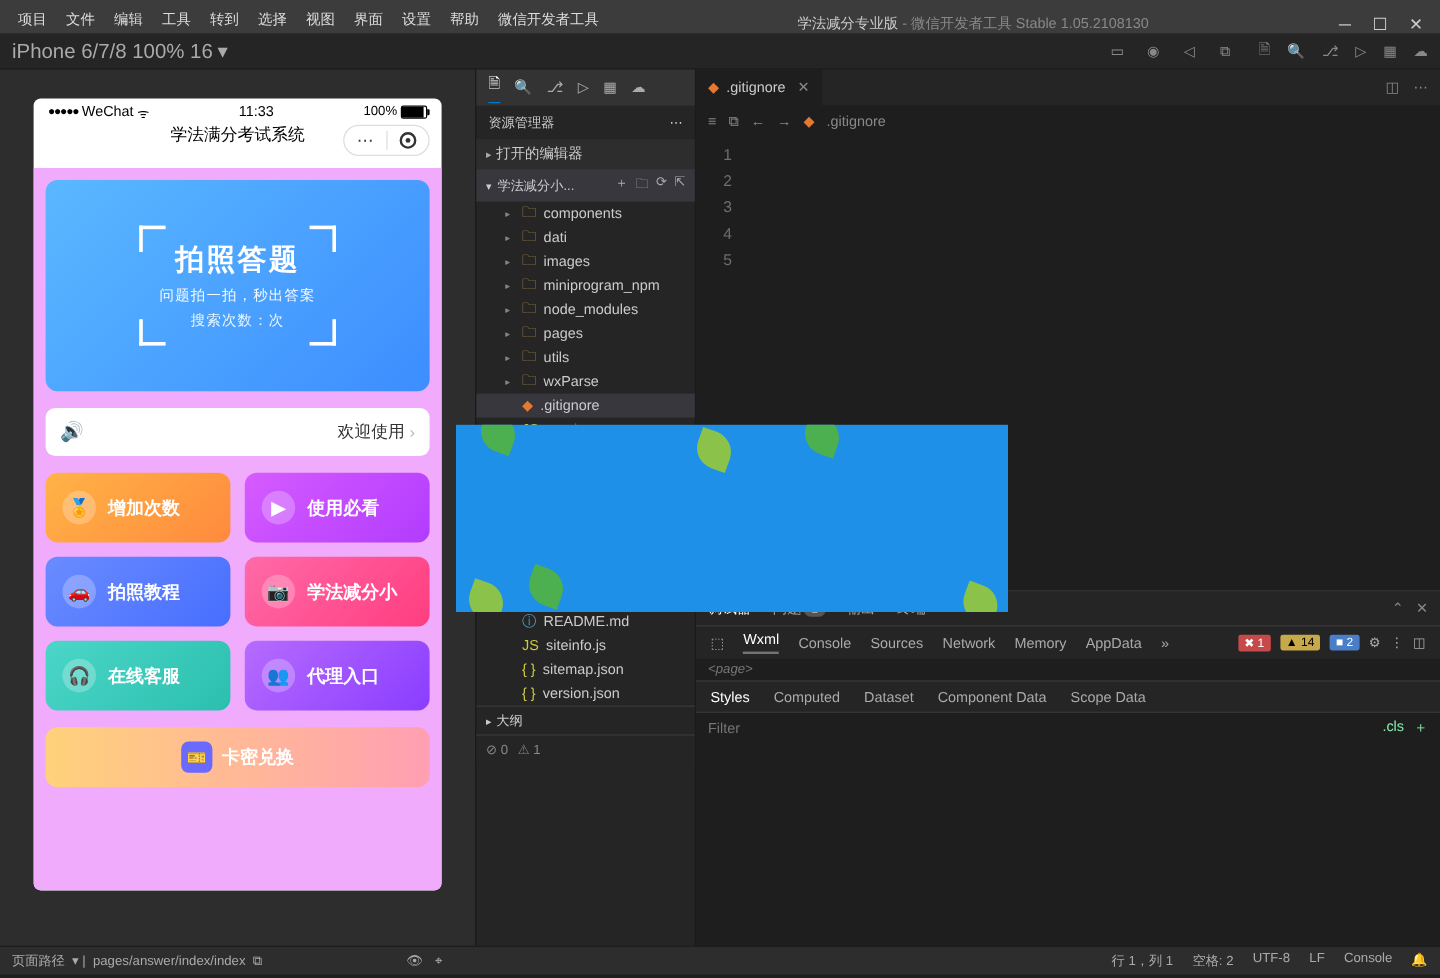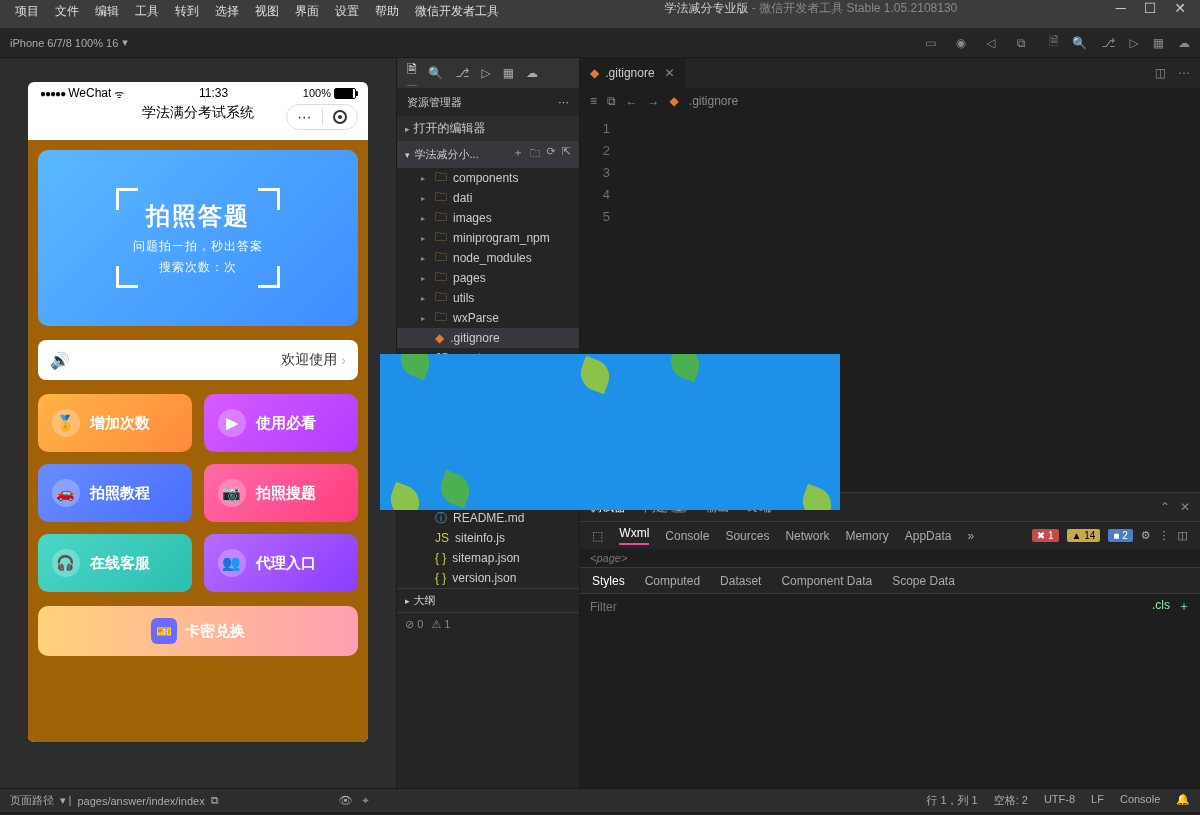--- a/index.html
+++ b/index.html
@@ -1,45 +1,45 @@
 <!DOCTYPE html>
 <html><head>
 <meta charset="utf-8">
 <style>
 * { margin:0; padding:0; box-sizing:border-box; font-family:"Microsoft YaHei","PingFang SC",sans-serif; }
 body { background:#1e1e1e; color:#ccc; width:1200px; height:815px; overflow:hidden; font-size:12px; }
-.titlebar { height:28px; background:#3c3c3c; display:flex; align-items:flex-start; padding:0 8px; color:#ddd; }
+.titlebar { height:28px; background:#3c3c3c; display:flex; align-items:flex-end; padding:0 8px; color:#ddd; }
 .menubar { display:flex; gap:2px; }
 .menubar span { padding:3px 7px; cursor:default; font-size:12px; }
 .title-center { flex:1; text-align:center; color:#888; font-size:12px; }
 .title-strong { color:#ccc; }
 .winbtns { display:flex; gap:18px; color:#ccc; font-size:14px; padding-right:6px;}
 .toolbar { height:30px; background:#252526; display:flex; align-items:center; padding:0 10px; border-bottom:1px solid #1b1b1b;}
-.device { color:#aaa; font-size:11px; display:flex; align-items:center; gap:4px;}
+.device { color:#aaa; font-size:17px; display:flex; align-items:center; gap:4px;}
 .tool-icons { display:flex; gap:14px; margin-left:auto; color:#888; align-items:center;}
 .tool-icons .ico { width:16px; text-align:center; }
 .tool-right { display:flex; gap:14px; color:#888; margin-left:20px; align-items:center;}
 .main { display:flex; height:730px; }
 .simulator { width:396px; background:#2d2d2d; display:flex; flex-direction:column; align-items:center; padding-top:24px;}
 .phone { width:340px; height:660px; background:#fff; border-radius:6px; overflow:hidden; display:flex; flex-direction:column;}
 .statusbar { height:22px; display:flex; align-items:center; justify-content:space-between; padding:0 12px; font-size:12px; color:#000; font-weight:500;}
 .statusbar .sig { display:flex; align-items:center; gap:3px;}
 .dots { letter-spacing:-1px; font-size:10px;}
 .wifi { font-size:11px;}
 .battery { display:flex; align-items:center; gap:3px; font-size:11px;}
 .batt-icon { width:22px; height:11px; border:1px solid #000; border-radius:2px; position:relative;}
 .batt-icon::after { content:""; position:absolute; right:-3px; top:2px; width:2px; height:5px; background:#000; border-radius:0 1px 1px 0;}
 .batt-fill { background:#000; height:100%; width:90%;}
 .navbar { height:36px; display:flex; justify-content:center; position:relative; font-size:14px; color:#000; font-weight:500;}
 .capsule { position:absolute; right:10px; display:flex; border:1px solid #ddd; border-radius:14px; height:26px; width:72px; align-items:center;}
 .capsule div { flex:1; text-align:center; font-size:14px; color:#333;}
 .capsule .sep { width:1px; height:16px; background:#ddd; flex:none;}
 .capsule .dot { width:14px; height:14px; border:2px solid #333; border-radius:50%; margin:auto; position:relative;}
 .capsule .dot::after{content:""; position:absolute; width:4px; height:4px; background:#333; border-radius:50%; top:3px; left:3px;}
-.content { flex:1; background:#a16207; padding:10px; overflow:hidden;}
+.content { flex:1; background:#f0abfc; padding:10px; overflow:hidden;}
 .hero { background:linear-gradient(135deg,#5ab8ff,#3d8dff); border-radius:10px; height:176px; position:relative; color:#fff; display:flex; flex-direction:column; align-items:center; justify-content:center;}
 .corner { position:absolute; width:22px; height:22px; border:3px solid #fff;}
 .corner.tl { top:38px; left:78px; border-right:none; border-bottom:none;}
 .corner.tr { top:38px; right:78px; border-left:none; border-bottom:none;}
 .corner.bl { bottom:38px; left:78px; border-right:none; border-top:none;}
 .corner.br { bottom:38px; right:78px; border-left:none; border-top:none;}
 .hero h2 { font-size:24px; font-weight:700; letter-spacing:2px;}
 .hero p { font-size:12px; margin-top:6px; opacity:.95; letter-spacing:1px;}
 .hero .sub { font-size:12px; margin-top:4px; opacity:.9;}
 .notice { background:#fff; border-radius:8px; height:40px; margin-top:14px; display:flex; align-items:center; padding:0 12px; color:#333; font-size:14px;}
@@ -88,21 +88,21 @@
 .overlay-img { position:absolute; left:-200px; top:240px; width:460px; height:156px; background:linear-gradient(#1e90e8,#1e90e8); overflow:hidden;}
 .leaf { position:absolute; width:30px; height:30px; background:#4caf50; border-radius:0 60% 0 60%; transform:rotate(20deg);}
 .leaf.l1{top:-8px;left:20px;} .leaf.l2{top:6px;left:200px;background:#8bc34a;} .leaf.l3{top:-6px;left:290px;} .leaf.l4{bottom:-6px;left:10px;background:#8bc34a;} .leaf.l5{bottom:6px;left:60px;} .leaf.l6{bottom:-8px;right:8px;background:#8bc34a;}
 
 .debugger { height:296px; border-top:1px solid #3a3a3a; display:flex; flex-direction:column; background:#1e1e1e;}
 .dbg-tabs { height:28px; background:#252526; display:flex; align-items:center; padding:0 10px; gap:18px; font-size:12px; color:#aaa;}
 .dbg-tabs .on { color:#fff;}
 .badge { background:#555; border-radius:8px; padding:0 6px; font-size:10px; margin-left:2px;}
 .dbg-right { margin-left:auto; display:flex; gap:10px; color:#888;}
 .dev-tabs { height:28px; background:#252526; display:flex; align-items:center; gap:16px; padding:0 12px; font-size:12px; color:#aaa; border-top:1px solid #3a3a3a;}
-.dev-tabs .on { color:#fff; border-bottom:2px solid #ec4899; padding-bottom:3px;}
+.dev-tabs .on { color:#fff; border-bottom:2px solid #737373; padding-bottom:3px;}
 .dev-right { margin-left:auto; display:flex; gap:8px; align-items:center; font-size:11px;}
 .pill { border-radius:2px; padding:1px 5px; font-size:10px;}
 .pill.red{background:#c74a4a;color:#fff;} .pill.yellow{background:#c7a84a;color:#000;} .pill.blue{background:#4a7ec7;color:#fff;}
 .page-hint { padding:3px 10px; color:#777; font-size:11px; font-style:italic;}
 .style-tabs { height:26px; display:flex; align-items:center; gap:20px; padding:0 12px; font-size:12px; color:#aaa; border-top:1px solid #3a3a3a; background:#252526;}
 .style-tabs .on{color:#fff;}
 .filter-row { height:26px; display:flex; align-items:center; padding:0 10px; border-top:1px solid #3a3a3a; font-size:12px; color:#888;justify-content:center;}
 .filter-row input { background:transparent; border:none; color:#888; outline:none; flex:1; font-size:12px;}
 .cls { margin-left:auto; display:flex; gap:8px; color:#86efac;}
 
@@ -208,21 +208,21 @@
           <div class="tile t2">
               <div class="ic">▶</div>
               <span>使用必看</span>
             </div>
           <div class="tile t3">
               <div class="ic">🚗</div>
               <span>拍照教程</span>
             </div>
           <div class="tile t4">
               <div class="ic">📷</div>
-              <span>拍照搜题</span>
+              <span>学法减分小</span>
             </div>
           <div class="tile t5">
               <div class="ic">🎧</div>
               <span>在线客服</span>
             </div>
           <div class="tile t6">
               <div class="ic">👥</div>
               <span>代理入口</span>
             </div>
         </div>

